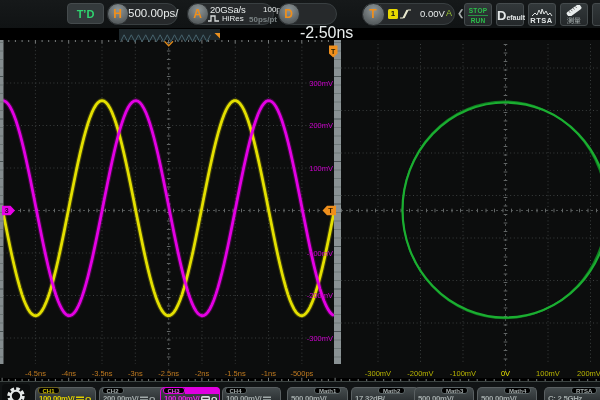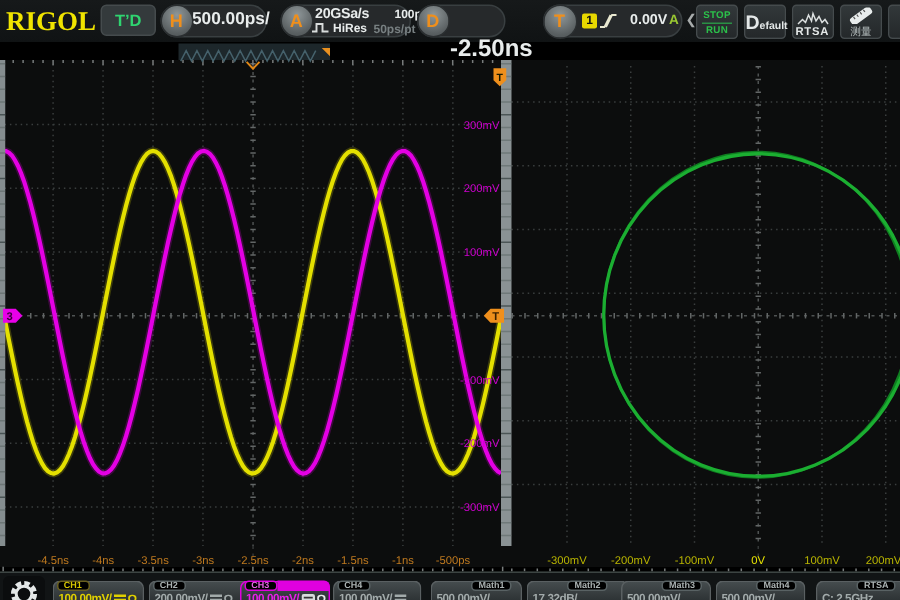--- a/index.html
+++ b/index.html
@@ -2,21 +2,21 @@
 <html><head><meta charset="utf-8">
 <style>
 *{margin:0;padding:0;box-sizing:border-box}
 html,body{width:600px;height:400px;background:#000;overflow:hidden;font-family:"Liberation Sans",sans-serif}
 #scr{position:relative;width:600px;height:400px;background:#000}
 #top{position:absolute;left:0;top:0;width:600px;height:28px;background:linear-gradient(#16191a,#101314)}
 #logo{position:absolute;left:4px;top:4px;font:bold 18px "Liberation Serif",serif;color:#f0e400}
 #tdpill{position:absolute;left:67px;top:3px;width:37px;height:21px;background:#343a3c;border:1px solid #454b4d;border-radius:4px;text-align:center;line-height:20px;font-weight:bold;font-size:11px;color:#2fd470}
 .grp{position:absolute;top:3px;height:22px;background:#26292b;border-radius:11px;border:1px solid #393f41}
 .circ{position:absolute;top:3px;width:22px;height:22px;border-radius:50%;background:radial-gradient(circle at 50% 30%,#8f9799,#5a6062 70%,#4a5052);border:1px solid #2a2e30;text-align:center;line-height:21px;font-weight:bold;font-size:12px;color:#ef8f1c}
-.gtxt{position:absolute;color:#e8ecec;font-weight:bold}
+.gtxt{position:absolute;color:#e8ecec;font-weight:normal}
 .btn{position:absolute;top:2.5px;height:23px;background:linear-gradient(#32383a,#24282a);border:1px solid #454b4d;border-radius:3px;text-align:center}
 #tbl{position:absolute;left:0;top:28px;width:337px;height:12px;background:linear-gradient(#53595c,#3f4548)}
 #tbr{position:absolute;left:340px;top:28px;width:260px;height:12px;background:linear-gradient(#53595c,#3f4548)}
 .ttxt{position:absolute;top:0.5px;font-size:10px;color:#e2e6e6;font-weight:bold}
 #prev{position:absolute;left:119px;top:29px;width:101px;height:10.5px;background:#1d272b}
 #bot{position:absolute;left:0;top:381px;width:600px;height:19px;background:#111415;border-top:1.5px solid #3c4442}
 .cell{position:absolute;top:4.5px;height:15px;background:linear-gradient(#454c4e,#2a2f31);border:1px solid #5a6062;border-bottom:none;border-radius:5px 5px 0 0}
 .tab{position:absolute;top:-0.5px;left:1.5px;height:7px;background:#000;border:1px solid #596264;border-radius:3px;font:bold 6px "Liberation Sans",sans-serif;color:#aab2b2;line-height:6.5px;padding:0 4px;z-index:2}
 .val{position:absolute;left:3px;top:6.5px;font:bold 7.8px "Liberation Sans",sans-serif;letter-spacing:-0.3px;color:#a2aaaa;white-space:nowrap}
 .ic{position:absolute;top:6.8px;font:bold 8px "Liberation Sans",sans-serif}
@@ -471,21 +471,20 @@
 <g>
         <path d="M2,205.8 L10.5,205.8 L15,210.5 L10.5,215.2 L2,215.2 Z" fill="#e800e8"></path>
 <text x="6.5" y="213.4" text-anchor="middle" style="font:bold 7.5px &quot;Liberation Sans&quot;,sans-serif;fill:#3a003a">3</text>
       </g>
 <g>
         <path d="M336,205.8 L327,205.8 L322.5,210.5 L327,215.2 L336,215.2 Z" fill="#ef8f1c"></path>
 <text x="330.5" y="213.4" text-anchor="middle" style="font:bold 7.5px &quot;Liberation Sans&quot;,sans-serif;fill:#3a2000">T</text>
       </g>
 </svg>
 <div id="top">
- <div id="logo">RIGOL</div>
  <div id="tdpill">T’D</div>
  <div class="grp" style="left:107px;width:71px"></div>
  <div class="gtxt" style="left:128px;top:7px;font-size:11.5px">500.00ps/</div>
  <div class="circ" style="left:106.5px">H</div>
  <div class="grp" style="left:187px;width:87px"></div>
  <div class="gtxt" style="left:210px;top:4px;font-size:9.5px;letter-spacing:-0.2px">20GSa/s</div>
  <svg style="position:absolute;left:207px;top:14px" width="14" height="9">
         <path d="M1,7 h3 v-5 h4 v5 h4" fill="none" stroke="#d8dcdc" stroke-width="1.3"></path>
       </svg>
  <div class="gtxt" style="left:222px;top:14px;font-size:8px">HiRes</div>

